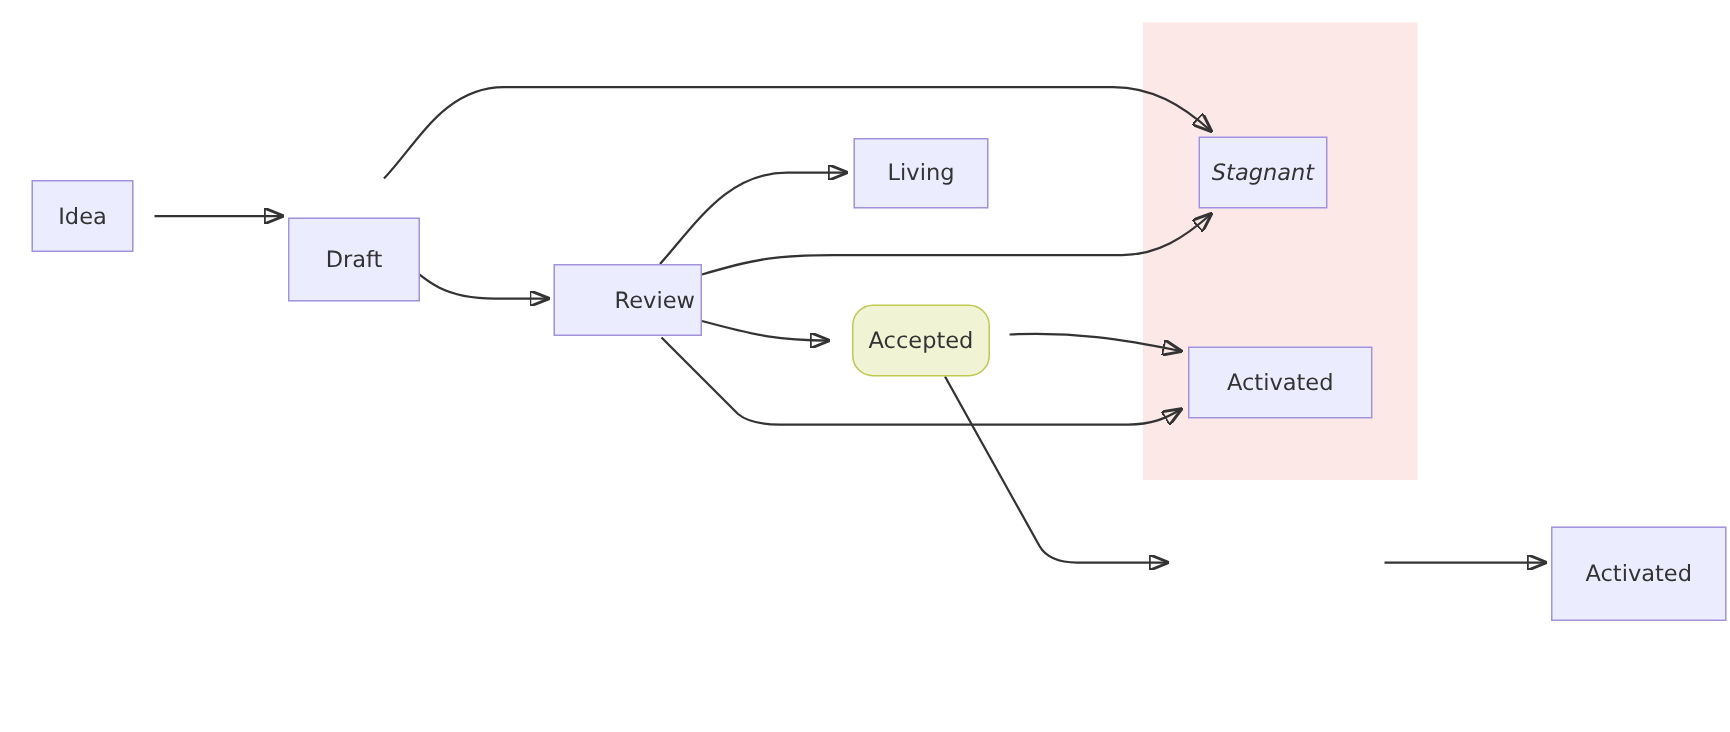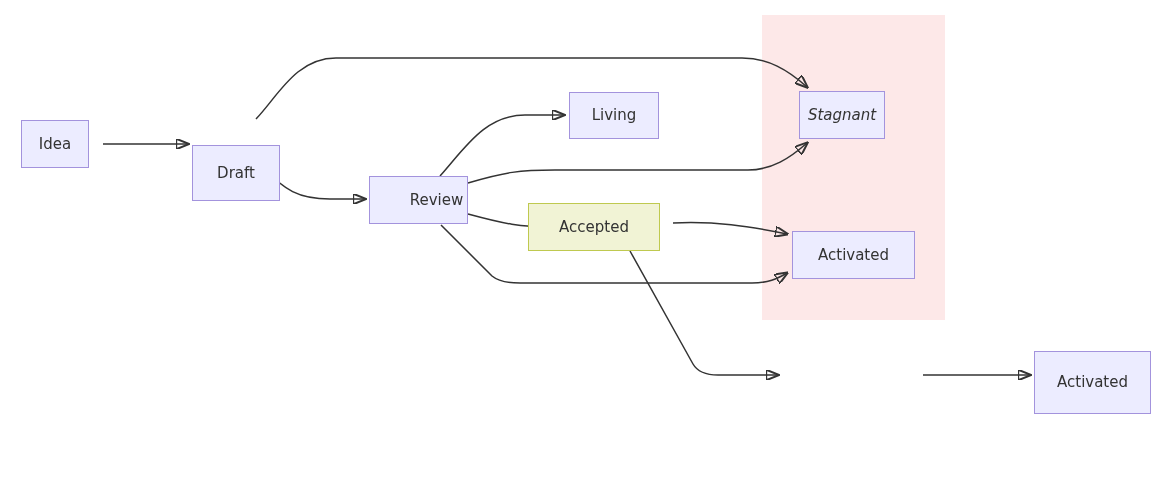--- a/index.html
+++ b/index.html
@@ -60,21 +60,21 @@
     line-height: 1.1;
   }
   .node.accent {
     background: var(--accent-fill);
     border-color: var(--accent-border);
   }
   .n-idea        { left: 21px;   top: 120px; width: 68px;  height: 48px; }
   .n-draft       { left: 192px;  top: 127px; width: 88px;  height: 56px; margin-top: 18px; }
   .n-review      { left: 369px;  top: 176px; width: 99px;  height: 48px; padding-left: 36px; }
   .n-living      { left: 569px;  top: 92px;  width: 90px;  height: 47px; }
-  .n-accepted    { left: 528px;  top: 203px; width: 132px; height: 48px; }
+  .n-accepted    { left: 568px;  top: 203px; width: 92px; height: 48px; border-radius: 14px; }
   .n-stagnant    { left: 799px;  top: 91px;  width: 86px; height: 48px; font-style: italic; }
   .n-withdrawn   { left: 792px;  top: 231px; width: 123px; height: 48px; }
   .n-implemented { left: 783px;  top: 350px; width: 140px; height: 49px; }
   .n-activated   { left: 1034px; top: 351px; width: 117px; height: 63px; }
 </style>
 </head>
 <body>
 
 <div class="canvas">
 

